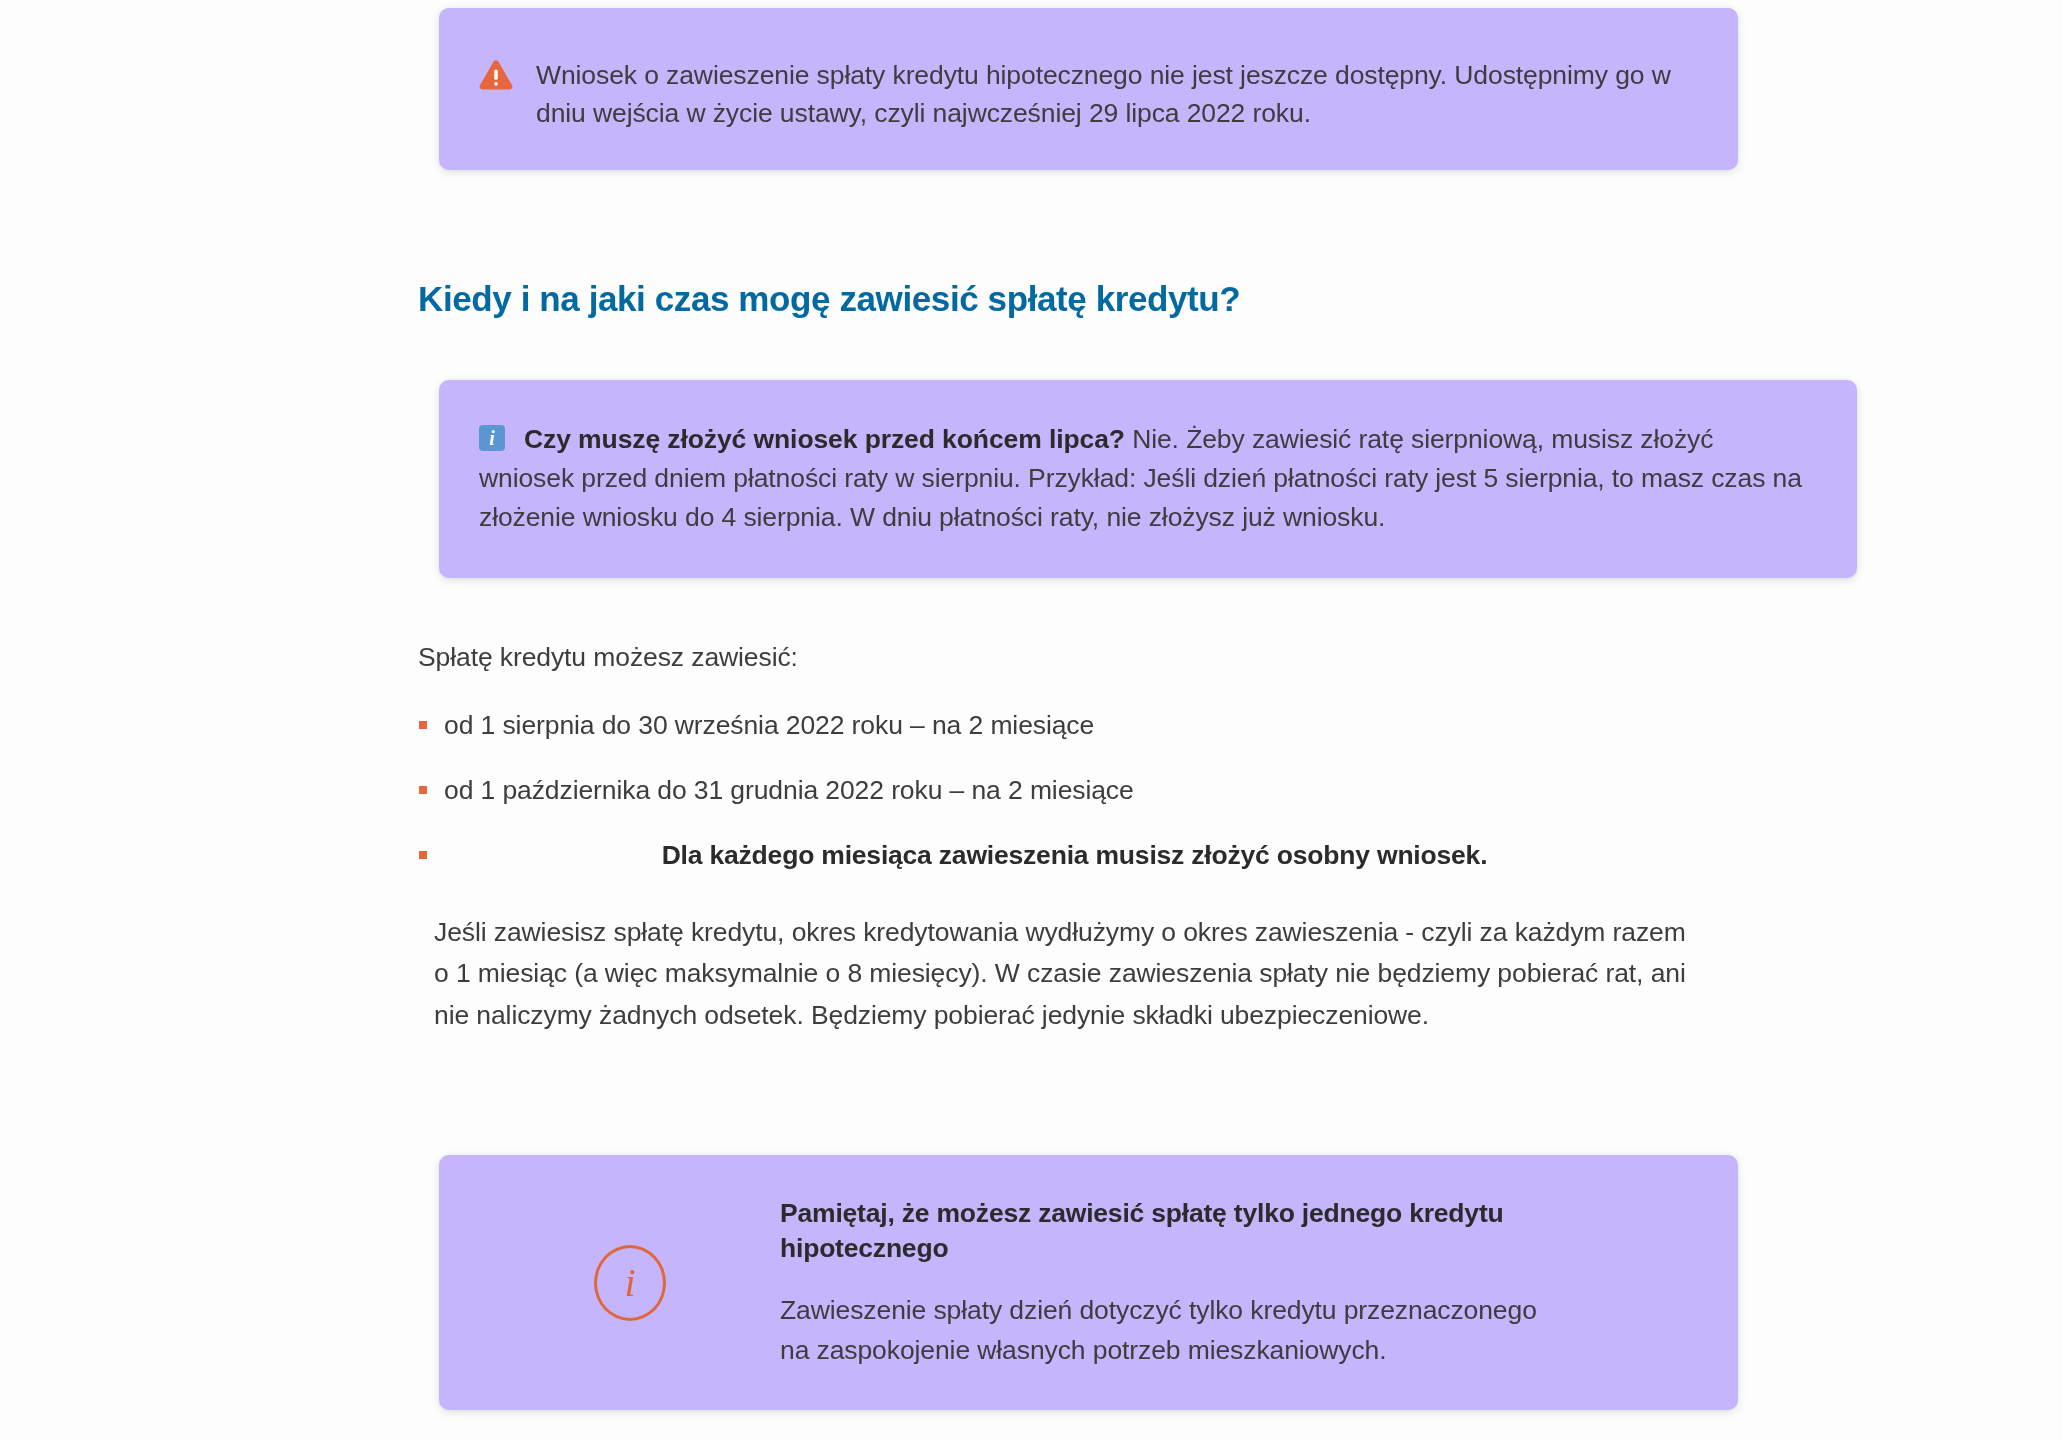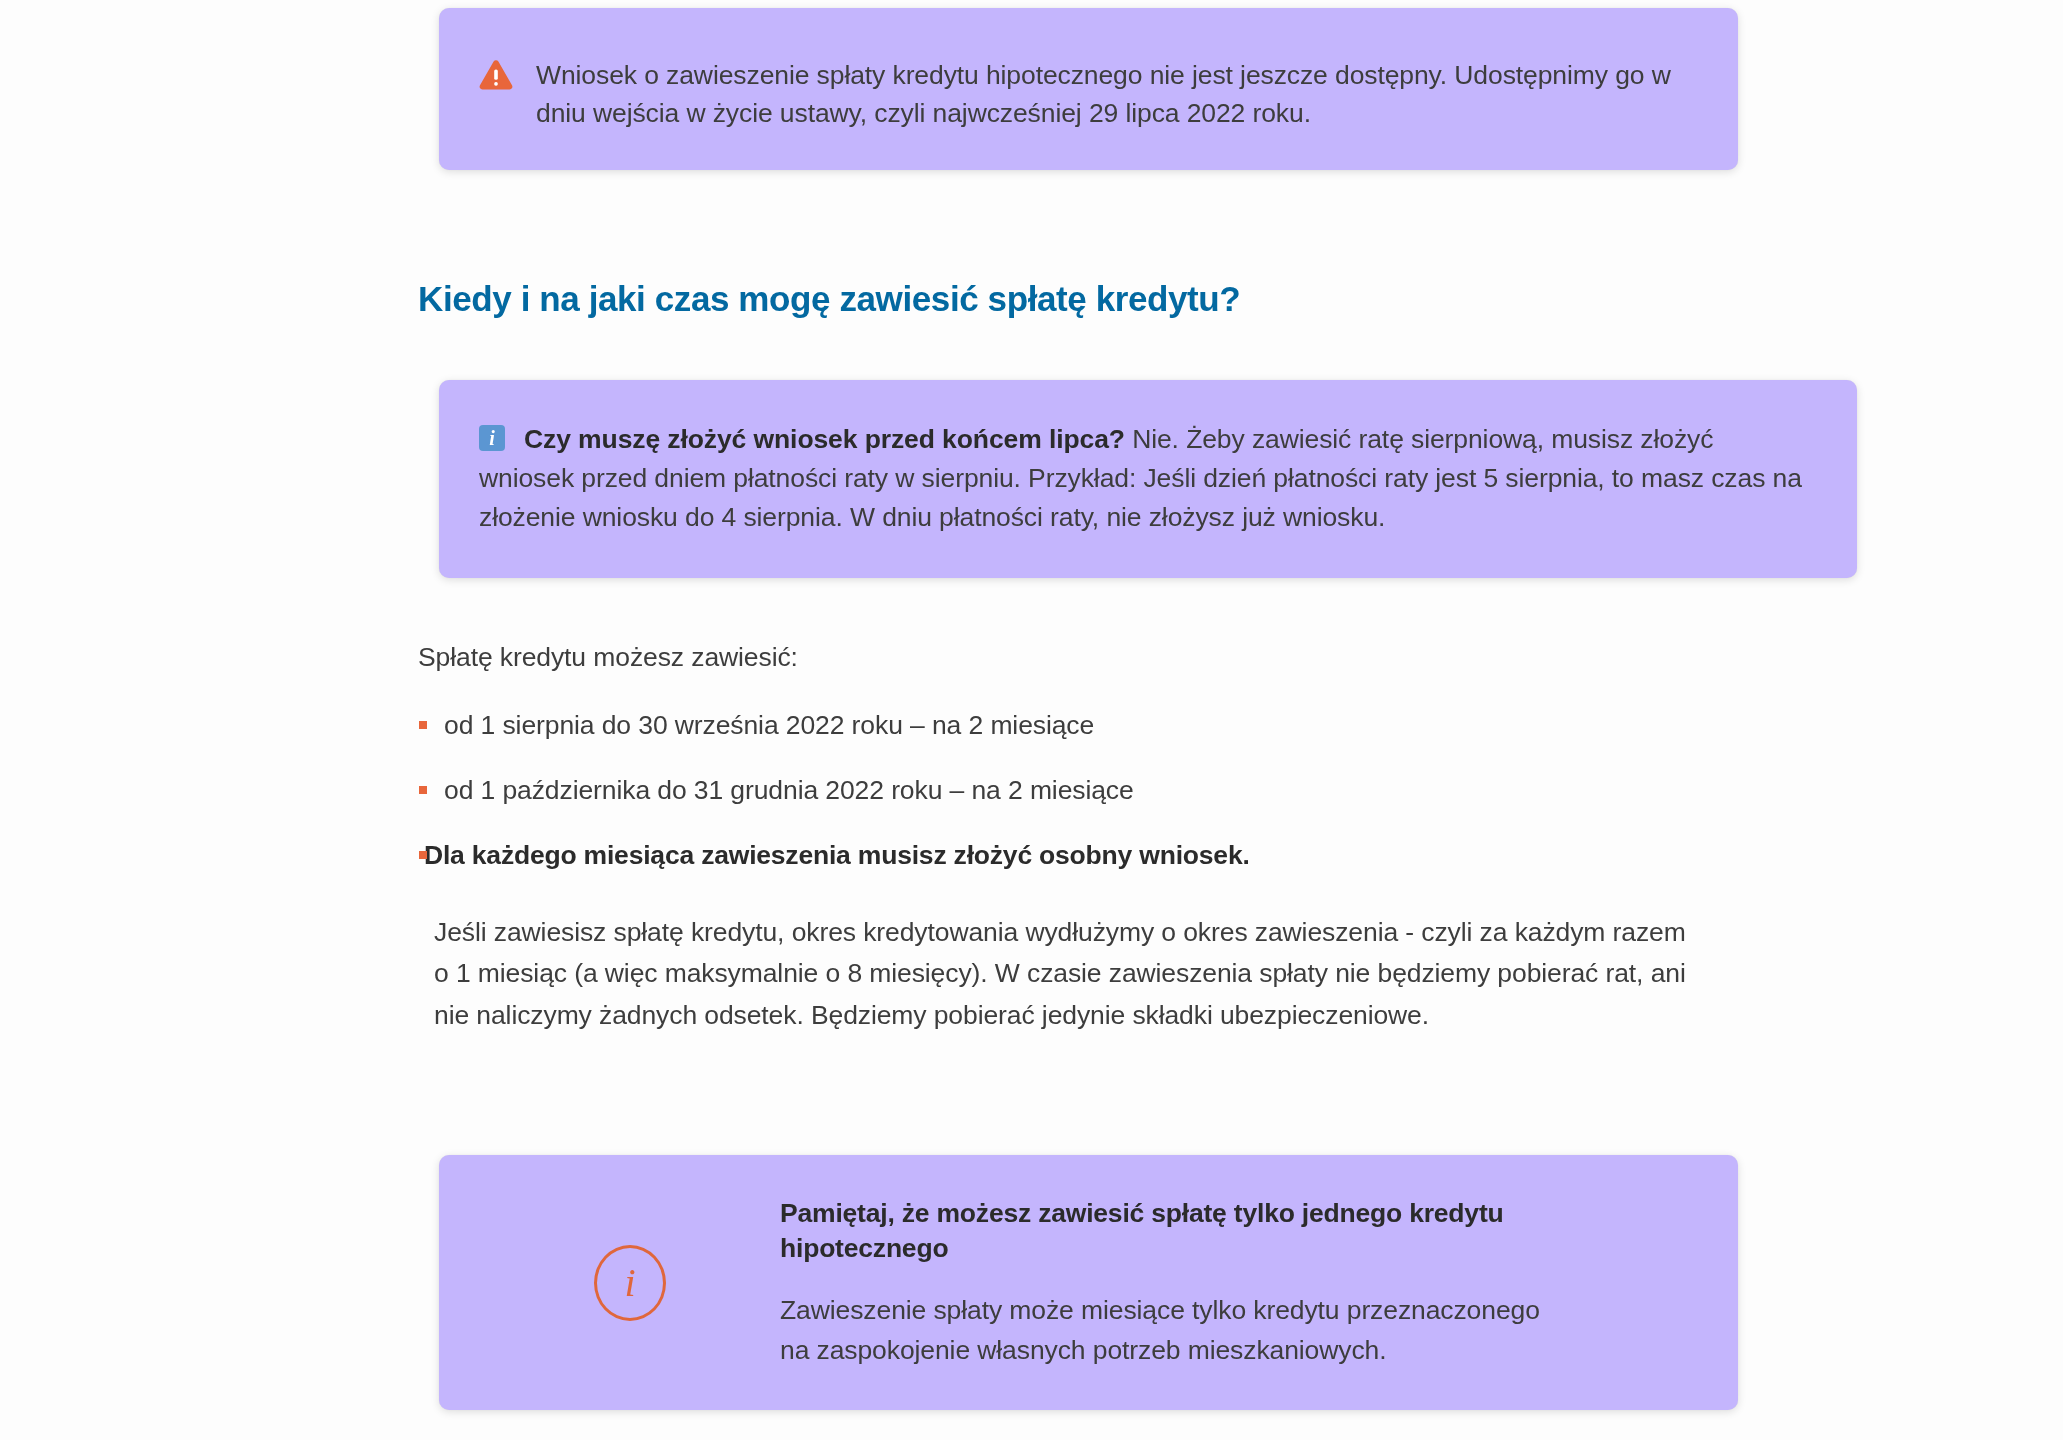--- a/index.html
+++ b/index.html
@@ -167,23 +167,24 @@
     top: 14px;
     width: 8px;
     height: 8px;
     background: #e8663b;
   }
 
   .bold-note {
     font-size: 26.5px;
     font-weight: bold;
     color: #2b2b2b;
-    margin: 16px 0 0 6px;
+    margin: 16px 0 0 13px;
     letter-spacing: -0.2px;
     line-height: 1.4;
+    text-align: center;
   }
 
   .para {
     font-size: 26.5px;
     line-height: 1.55;
     color: #3d3d3d;
     margin: 38px 0 0 16px;
     letter-spacing: -0.1px;
     max-width: 1270px;
   }
@@ -288,18 +289,18 @@
 
     <p class="bold-note">Dla każdego miesiąca zawieszenia musisz złożyć osobny wniosek.</p>
 
     <p class="para">Jeśli zawiesisz spłatę kredytu, okres kredytowania wydłużymy o okres zawieszenia - czyli za każdym razem o 1 miesiąc (a więc maksymalnie o 8 miesięcy). W czasie zawieszenia spłaty nie będziemy pobierać rat, ani nie naliczymy żadnych odsetek. Będziemy pobierać jedynie składki ubezpieczeniowe.</p>
   </div>
 
   <div class="card reminder-card">
     <span class="circle-icon"></span>
     <div class="reminder-text">
       <p class="reminder-title">Pamiętaj, że możesz zawiesić spłatę tylko jednego kredytu hipotecznego</p>
-      <p class="reminder-sub">Zawieszenie spłaty może miesiące tylko kredytu przeznaczonego</p>
+      <p class="reminder-sub">Zawieszenie spłaty dzień dotyczyć tylko kredytu przeznaczonego</p>
       <p class="reminder-sub">na zaspokojenie własnych potrzeb mieszkaniowych.</p>
     </div>
   </div>
 
 </div>
 
 </body></html>

